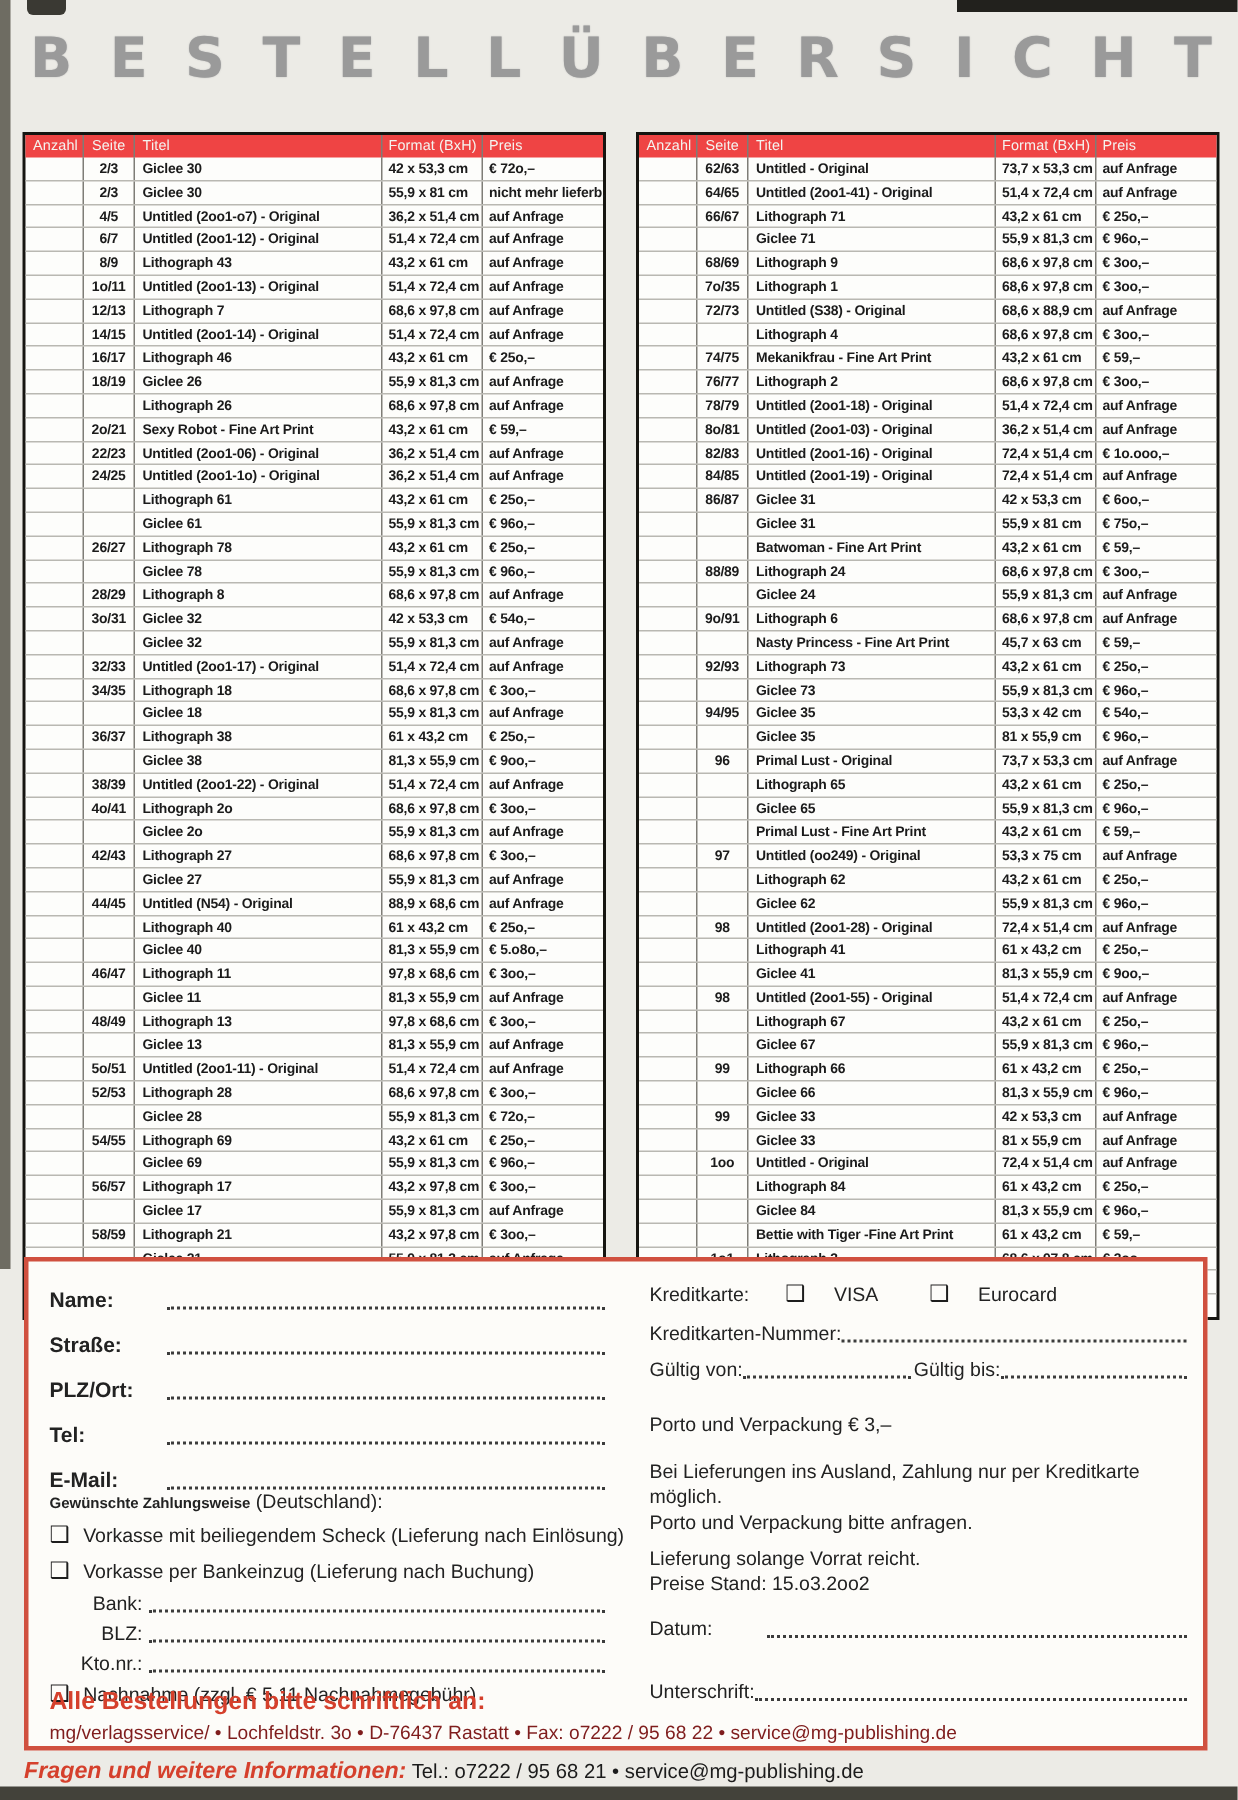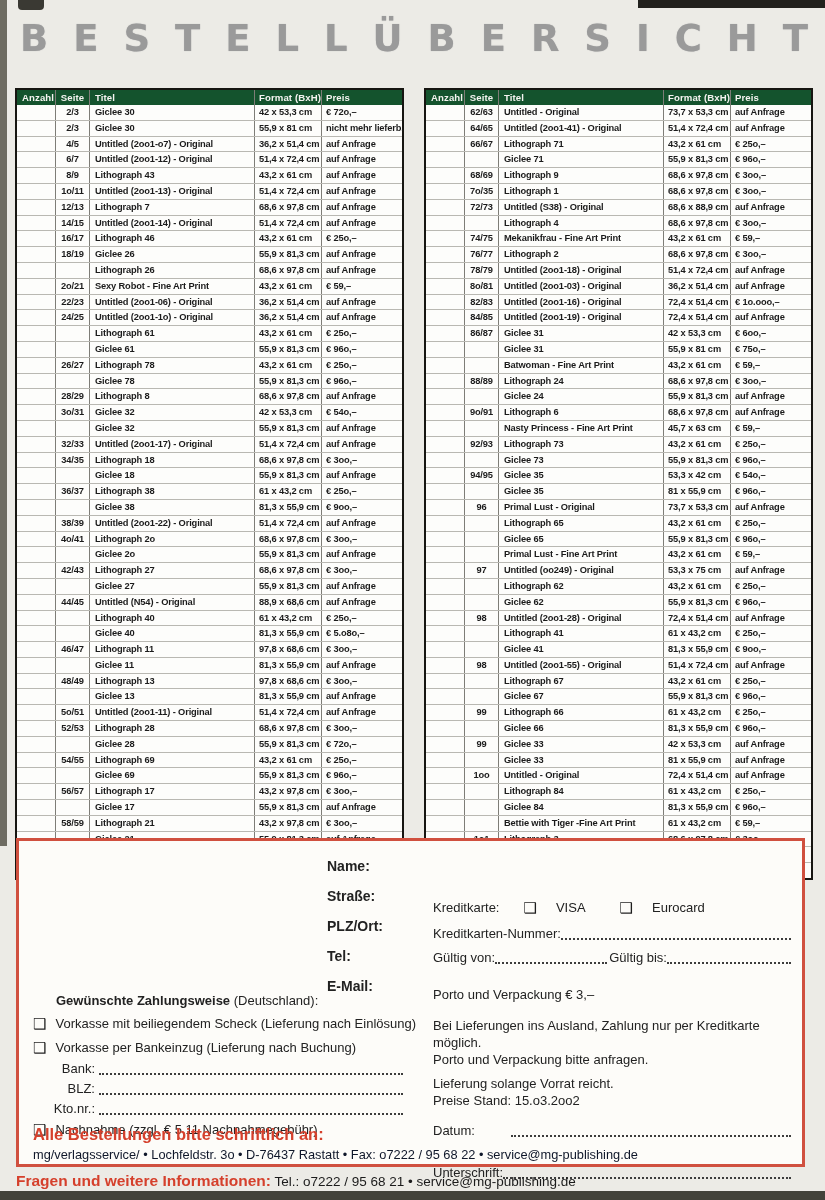--- a/index.html
+++ b/index.html
@@ -27,23 +27,23 @@
     position:absolute;top:88px;width:385px;
     background:#fdfdfb;border:2px solid #161511;
   }
   .order-table.left{left:15px;}
   .order-table.right{left:424px;}
   .t-header,.t-row{
     display:grid;
     grid-template-columns:39px 34px 165px 67px auto;
   }
   .t-header{
-    background:#14532d;color:#f4f4f0;
+    background:#ef4444;color:#f4f4f0;
     height:15px;line-height:15px;
-    font-size:9.6px;font-weight:bold;letter-spacing:.1px;
+    font-size:9.6px;font-weight:normal;letter-spacing:.1px;
   }
   .t-header .cell{overflow:hidden;}
   .t-row{
     height:14.8px;line-height:14.6px;
     font-size:9.3px;font-weight:bold;letter-spacing:-.15px;
     border-top:1px solid #b9b8b2;
     white-space:nowrap;
   }
   .t-row:first-of-type{border-top:none;}
   .cell{padding:0;}
@@ -51,38 +51,38 @@
   .c-seite{border-right:1px solid #7e7d77;text-align:center;}
   .c-titel{border-right:1px solid #7e7d77;padding-left:5px;overflow:hidden;}
   .c-format{border-right:1px solid #7e7d77;padding-left:4px;}
   .c-preis{padding-left:4px;}
   
   .form-box{
     position:absolute;left:16px;top:838px;width:789px;height:329px;
     background:#fdfcf9;border:3px solid #d0503f;box-sizing:border-box;
   }
   .fb{position:absolute;font-size:13px;line-height:17px;color:#222;}
-  .field-row{display:flex;align-items:flex-end;left:14px;width:372px;flex-direction:column;}
+  .field-row{display:flex;align-items:center;left:14px;width:372px;}
   .field-row .lbl{font-weight:bold;font-size:14px;width:78px;flex:none;}
   .dots{flex:1;border-bottom:2px dotted #3c3c3c;height:13px;margin:0 2px 2px 0;}
   .dots.fixed{flex:none;}
   .pay-heading{left:14px;}
-  .pay-heading b{font-size:13px;margin-left:23px;}
+  .pay-heading b{font-size:10px;}
   .cb-row{display:flex;align-items:center;left:14px;}
   .cb{font-size:15px;margin-right:9px;line-height:14px;color:#1d1d1d;}
   .bank-row{display:flex;align-items:flex-end;left:26px;width:360px;}
   .bank-row .lbl{width:50px;text-align:right;margin-right:4px;flex:none;}
-  .rcol{left:414px;width:360px;margin-top:45px;}
+  .rcol{left:414px;width:360px;}
   .rrow{display:flex;align-items:center;}
   .kk-row{display:flex;align-items:center;gap:10px;}
   .red{color:#d5402c;}
   .bestellungen-heading{left:14px;font-size:16.5px;font-weight:bold;}
-  .address-line{left:14px;font-size:12.8px;color:#0f172a;text-align:center;}
+  .address-line{left:14px;font-size:12.8px;color:#7f1d1d;text-align:center;}
   .fragen-line{position:absolute;left:16px;top:1172px;font-size:13.5px;}
-  .fragen-line b{font-size:15.5px;}
+  .fragen-line b{font-size:15.5px;font-style:italic;}
 </style>
 </head>
 <body>
 
 <div class="edge-left"></div>
 <div class="edge-top-right"></div>
 <div class="edge-top-left-mark"></div>
 <div class="edge-bottom"></div>
 
 <div class="page-title">

